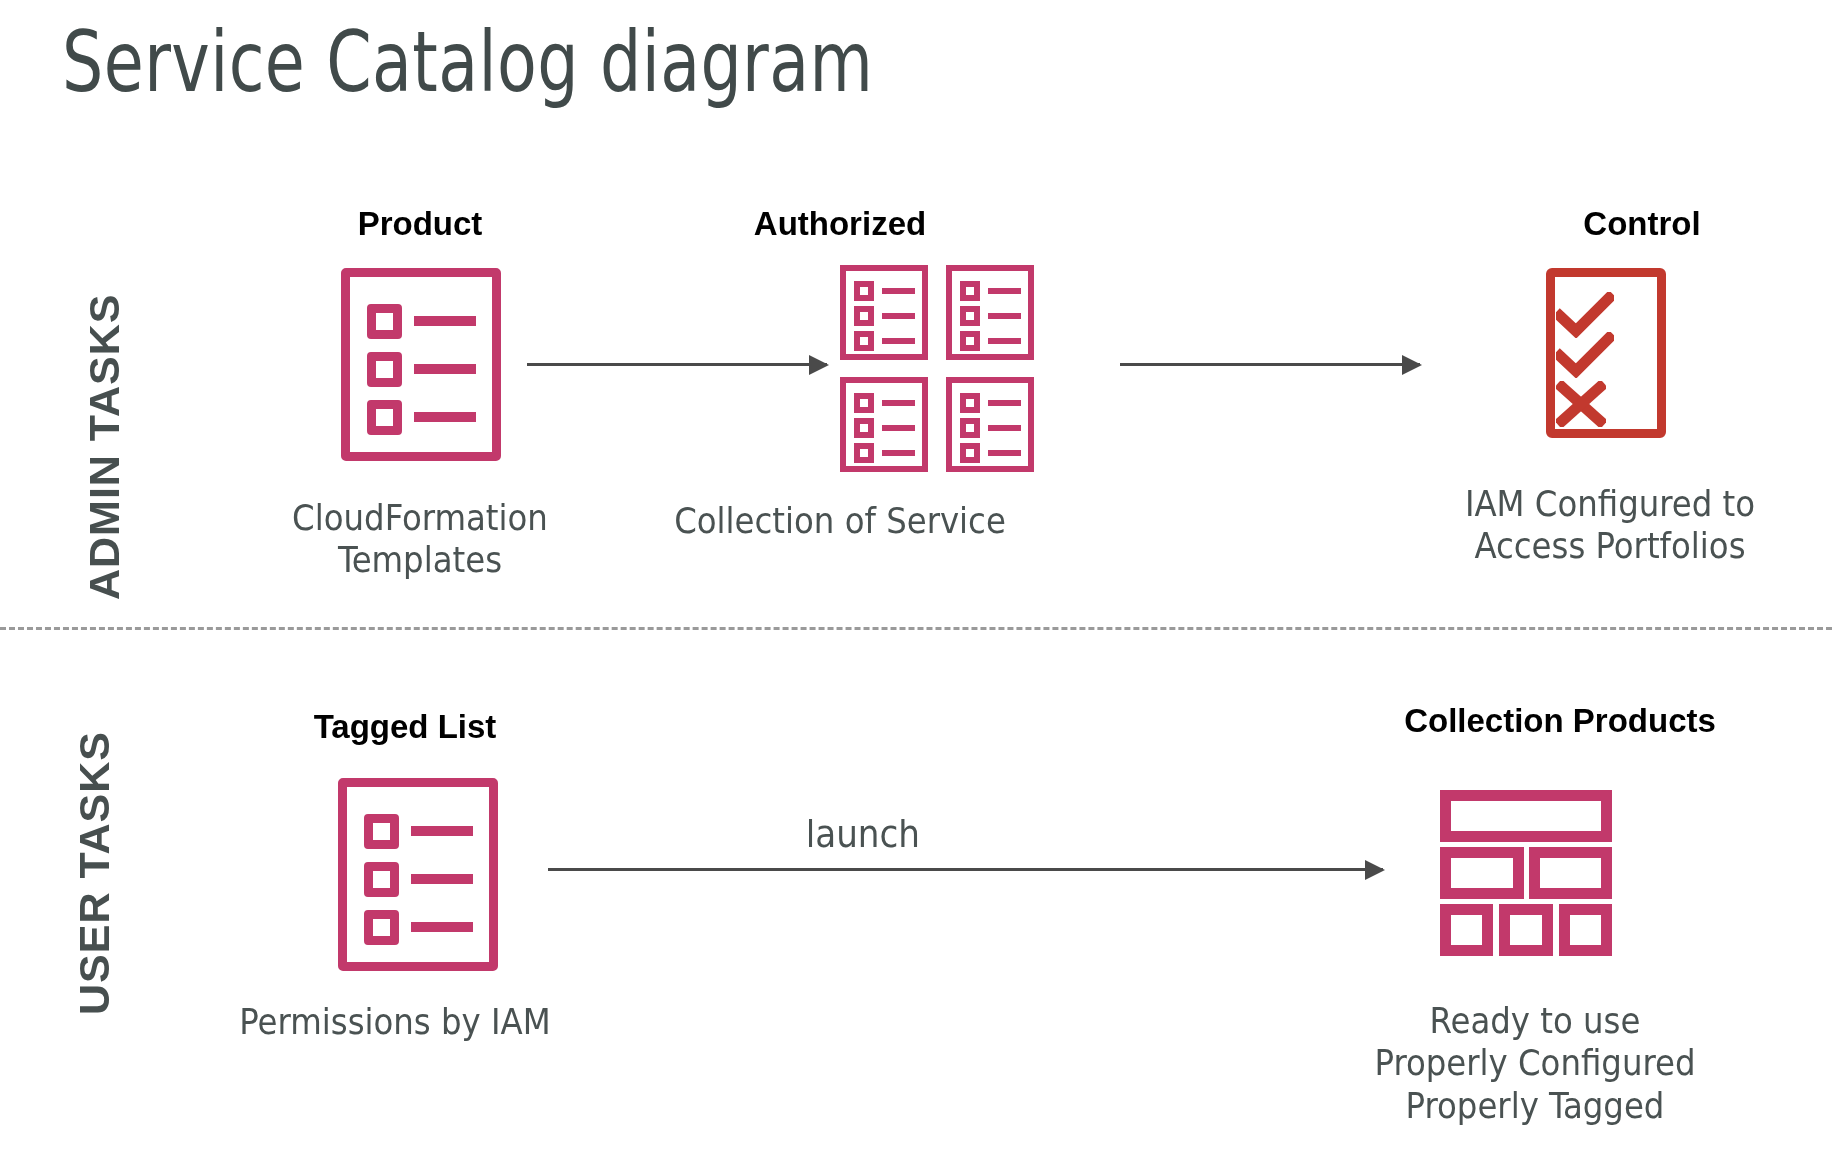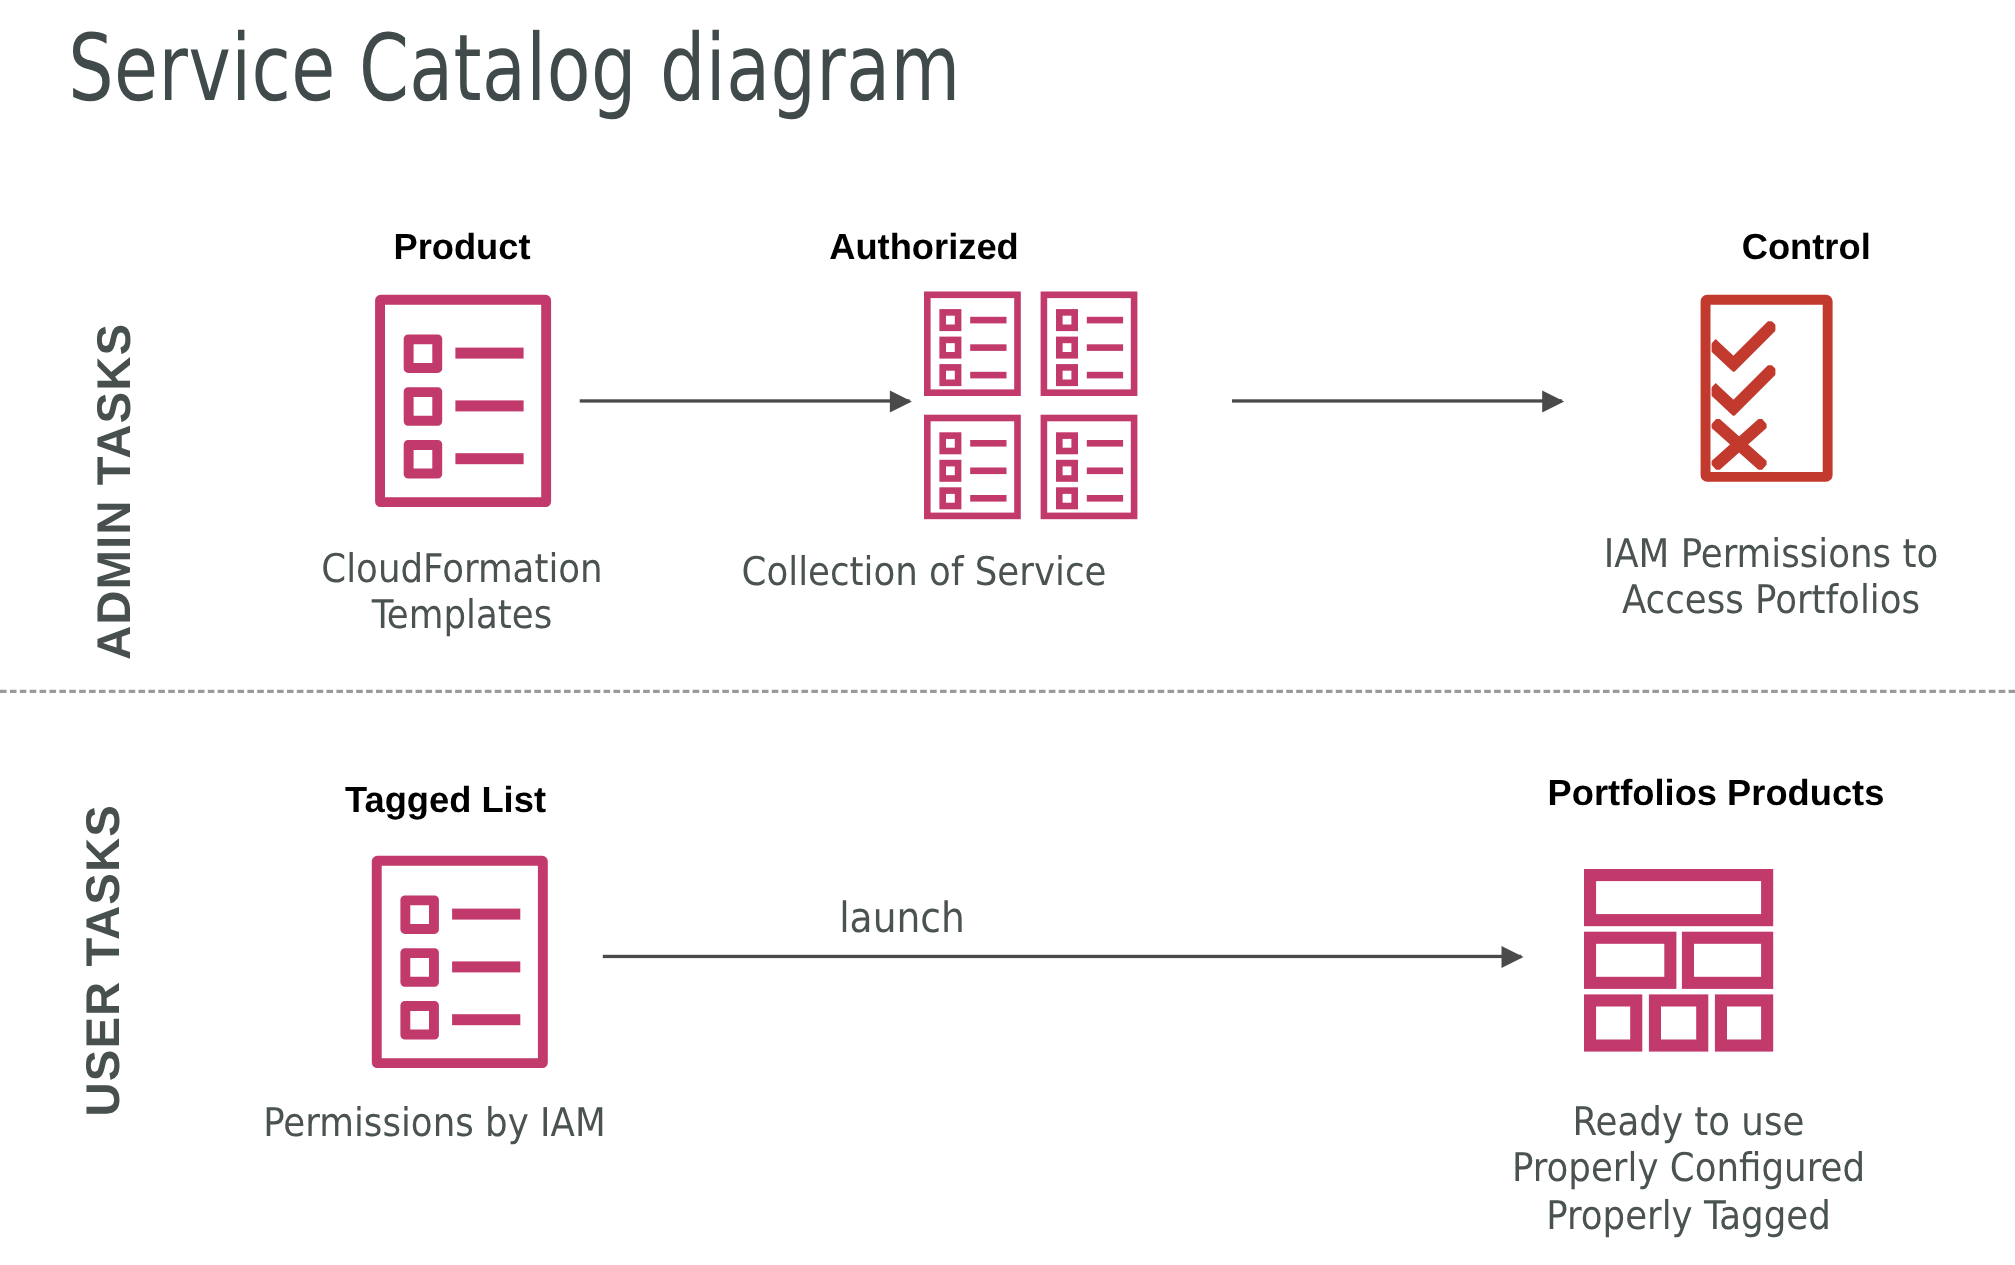--- a/index.html
+++ b/index.html
@@ -146,21 +146,21 @@
     border-bottom: 10px solid transparent;
     border-left: 20px solid #4a4a4a;
   }
   .edge-label {
     position: absolute;
     font-family: "DejaVu Sans Condensed", "Liberation Sans", sans-serif;
     font-weight: 400;
     font-size: 38px;
     color: #4a5252;
     white-space: nowrap;
-    text-align: center;
+    text-align: right;
   }
 </style>
 </head>
 <body>
 
 <div id="canvas">
 
   <div id="page-title">Service Catalog diagram</div>
 
   <div class="section-label" id="label-admin">ADMIN TASKS</div>
@@ -247,42 +247,42 @@
   </svg>
 
   <svg class="ctrl-mark" style="top:332px;" width="58" height="46" viewBox="0 0 58 46">
     <polyline points="4,24 20,39 53,6" fill="none" stroke="#c2392e" stroke-width="11" stroke-linecap="square" stroke-linejoin="miter"></polyline>
   </svg>
 
   <svg class="ctrl-mark" style="top:381px;" width="50" height="46" viewBox="0 0 50 46">
     <line x1="6" y1="6" x2="44" y2="40" stroke="#c2392e" stroke-width="11" stroke-linecap="square"></line>
     <line x1="44" y1="6" x2="6" y2="40" stroke="#c2392e" stroke-width="11" stroke-linecap="square"></line>
   </svg>
-  <div class="node-caption" style="left:1410px; top:483px; width:400px;">IAM Permissions to
+  <div class="node-caption" style="left:1410px; top:483px; width:400px;">IAM Configured to
 Access Portfolios</div>
 
   <div class="node" style="left:230px; top:708px; width:350px; height:360px;">
     <div class="node-title" style="top:0px;">Tagged List</div>
   </div>
   <div style="position:absolute; left:338px; top:778px; width:160px; height:193px;">
     <div class="doc-icon" style="left:0px; top:0px; width:160px; height:193px; border-width:9px; border-radius:5px;"></div>
     <div class="doc-sq" style="left:26px; top:36px; width:35px; height:35px; border-width:9px; border-radius:4px;"></div>
     <div class="doc-line" style="left:73px; top:48px; width:62px; height:10px;"></div>
     <div class="doc-sq" style="left:26px; top:84px; width:35px; height:35px; border-width:9px; border-radius:4px;"></div>
     <div class="doc-line" style="left:73px; top:96px; width:62px; height:10px;"></div>
     <div class="doc-sq" style="left:26px; top:132px; width:35px; height:35px; border-width:9px; border-radius:4px;"></div>
     <div class="doc-line" style="left:73px; top:144px; width:62px; height:10px;"></div>
   </div>
   <div class="node-caption" style="left:220px; top:1001px; width:350px;">Permissions by IAM</div>
 
   <div class="edge-label" style="left:720px; top:812px; width:200px;">launch</div>
   <div class="arrow" style="left:548px; top:868px; width:835px;"></div>
 
   <div class="node" style="left:1340px; top:702px; width:440px; height:380px;">
-    <div class="node-title" style="top:0px;">Portfolios Products</div>
+    <div class="node-title" style="top:0px;">Collection Products</div>
   </div>
   <div style="position:absolute; left:1440px; top:790px; width:172px; height:170px;">
 
     <div class="brick" style="left:0px; top:0px; width:172px; height:52px;"></div>
 
     <div class="brick" style="left:0px; top:57px; width:84px; height:52px;"></div>
     <div class="brick" style="left:89px; top:57px; width:83px; height:52px;"></div>
 
     <div class="brick" style="left:0px; top:114px; width:53px; height:52px;"></div>
     <div class="brick" style="left:59px; top:114px; width:54px; height:52px;"></div>

